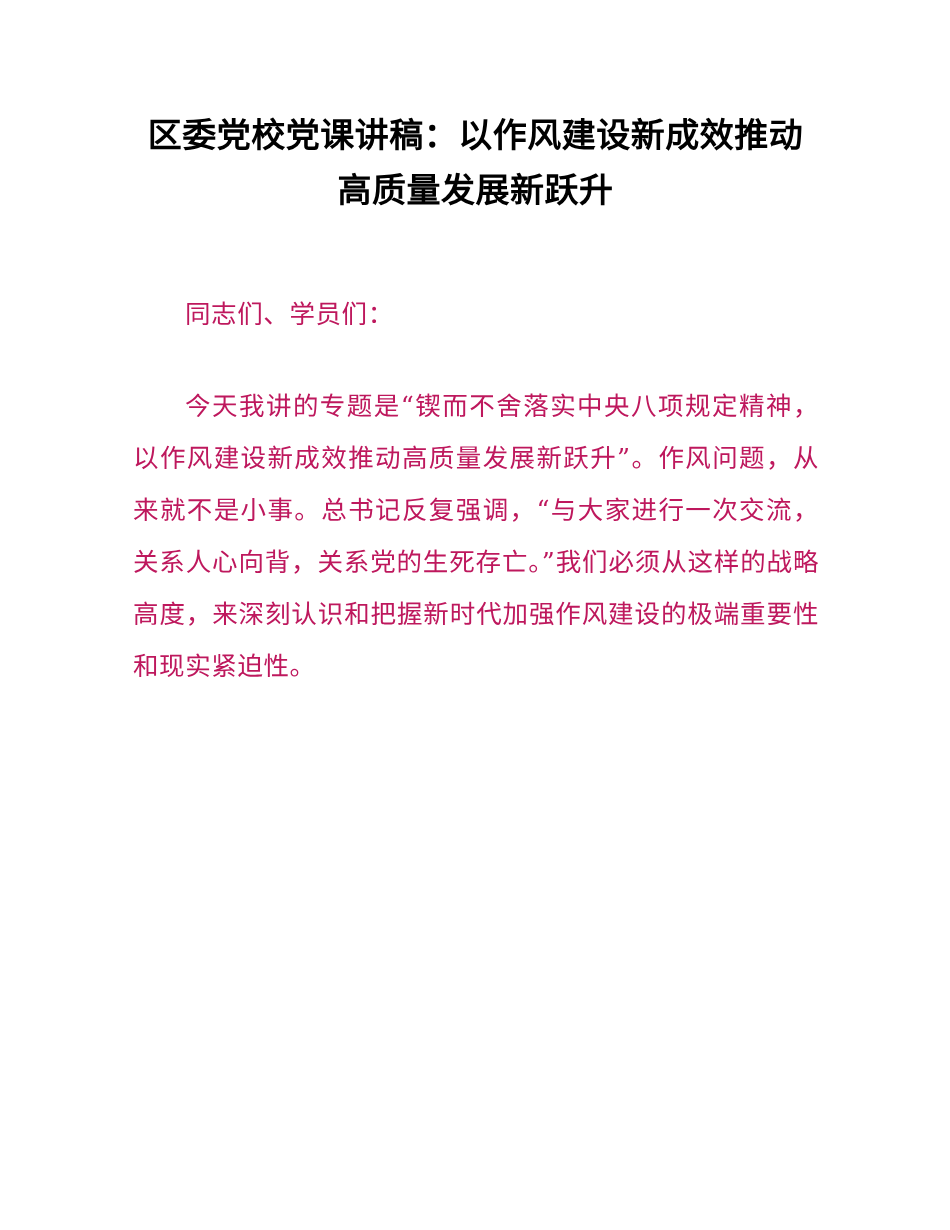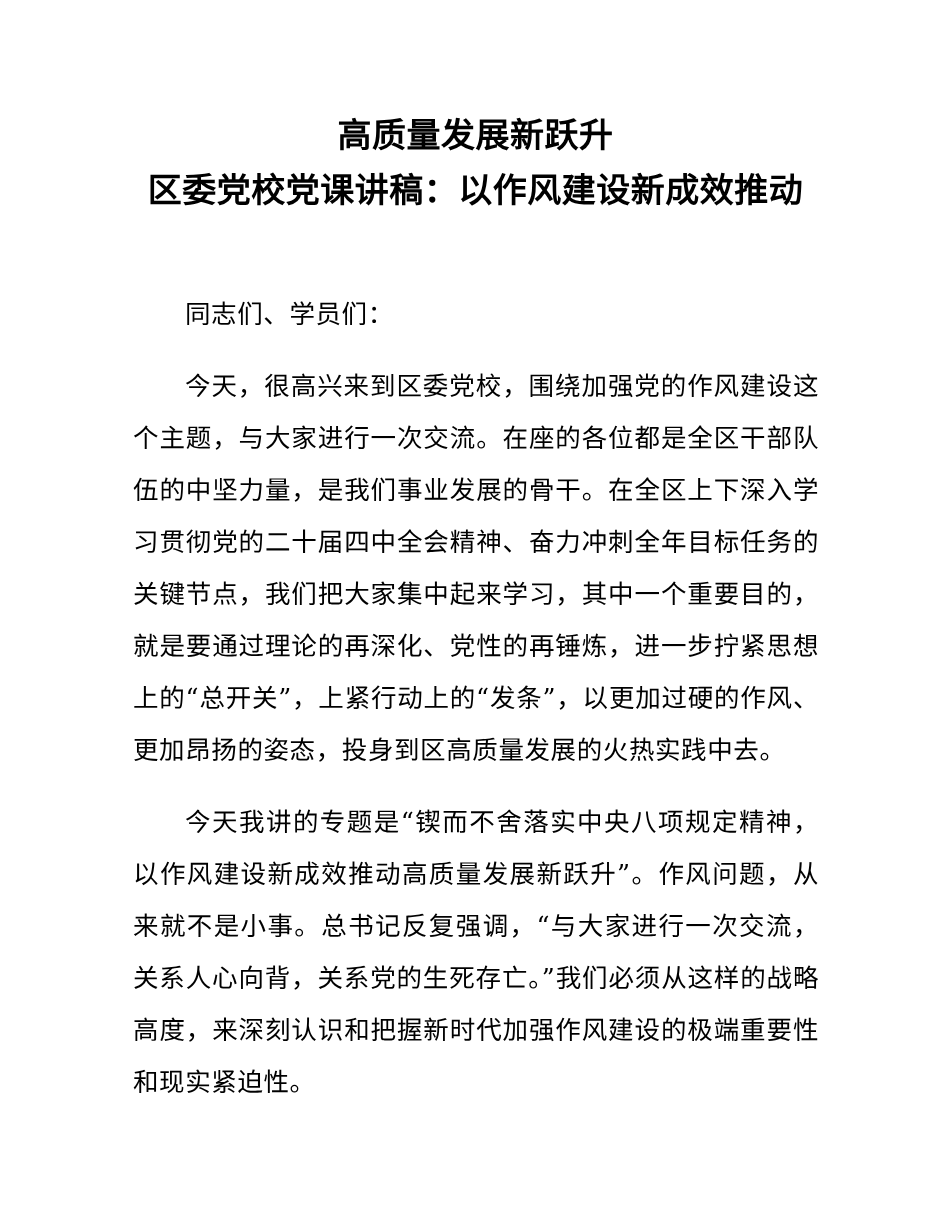--- a/index.html
+++ b/index.html
@@ -44,21 +44,21 @@
   .doc-body {
     position: absolute;
     left: 133px;
     top: 288px;
     width: 686px;
   }
   .para {
     font-family: "DejaVu Serif", "Liberation Serif", serif;
     font-size: 25.5px;
     line-height: 52px;
-    color: #000000;
+    color: #be185d;
     text-align: justify;
     text-justify: inter-character;
     text-align-last: left;
     letter-spacing: 0.6px;
     margin: 0 0 0 0;
     word-break: break-all;
   }
   .para.indent {
     text-indent: 52px;
   }
@@ -69,31 +69,30 @@
   
   .gap-sm { height: 20px; }
   .gap-md { height: 20px; }
 </style>
 </head>
 <body>
 
 <div class="page">
 
   <div class="doc-title">
+    <span class="tline">区委党校党课讲稿：以作风建设新成效推动</span>
     <span class="tline">高质量发展新跃升</span>
-    <span class="tline">区委党校党课讲稿：以作风建设新成效推动</span>
   </div>
 
   <div class="doc-body">
 
     <p class="para salutation">同志们、学员们：</p>
 
     <div class="gap-sm"></div>
 
-    <p class="para indent">今天，很高兴来到区委党校，围绕加强党的作风建设这个主题，与大家进行一次交流。在座的各位都是全区干部队伍的中坚力量，是我们事业发展的骨干。在全区上下深入学习贯彻党的二十届四中全会精神、奋力冲刺全年目标任务的关键节点，我们把大家集中起来学习，其中一个重要目的，就是要通过理论的再深化、党性的再锤炼，进一步拧紧思想上的“总开关”，上紧行动上的“发条”，以更加过硬的作风、更加昂扬的姿态，投身到区高质量发展的火热实践中去。</p>
 
     <div class="gap-md"></div>
 
     <p class="para indent">今天我讲的专题是“锲而不舍落实中央八项规定精神，以作风建设新成效推动高质量发展新跃升”。作风问题，从来就不是小事。总书记反复强调，“与大家进行一次交流，关系人心向背，关系党的生死存亡。”我们必须从这样的战略高度，来深刻认识和把握新时代加强作风建设的极端重要性和现实紧迫性。</p>
 
   </div>
 
 </div>
 
 </body></html>

